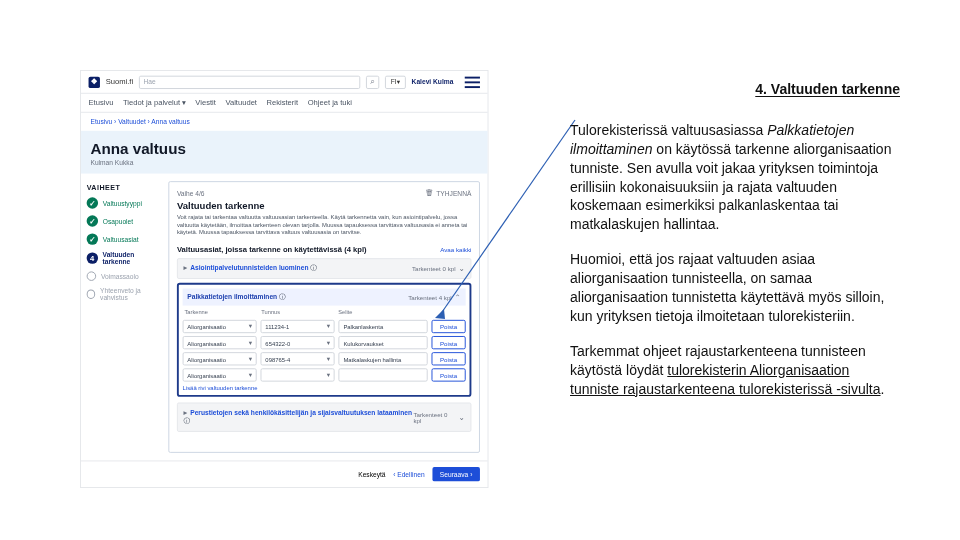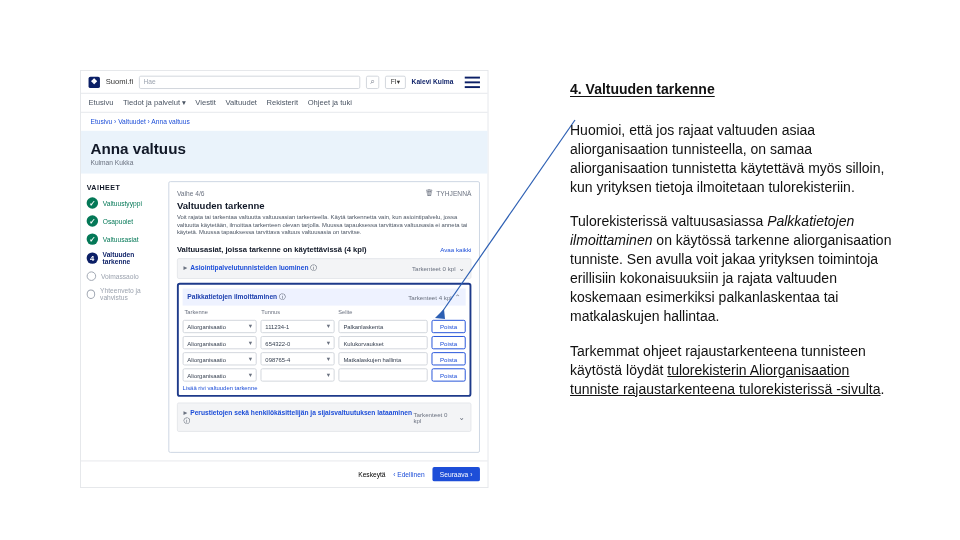--- a/index.html
+++ b/index.html
@@ -56,21 +56,21 @@
   .cell { border: 1px solid #d1d5db; height: 14px; display: flex; align-items: center; justify-content: space-between; padding: 0 4px; font-size: 6.2px; color: #374151; border-radius: 2px; background: #fff; }
   .cell .cv { font-size: 7px; color: #6b7280; }
   .btn-out { border: 1px solid #1d4ed8; color: #1d4ed8; font-size: 6.5px; height: 14px; display: flex; align-items: center; justify-content: center; border-radius: 2px; background: #fff; }
   .cat-row.last { background: #f3f4f6; }
   .hint { font-size: 6.2px; color: #1d4ed8; margin-top: 3px; }
   .footer { display: flex; justify-content: flex-end; align-items: center; gap: 8px; border-top: 1px solid #e5e7eb; padding: 6px 8px; font-size: 7px; }
   .footer .back { color: #1d4ed8; }
   .footer .btnp { background: #1d4ed8; color: #fff; padding: 4px 8px; border-radius: 2px; }
 
   .right-col { position: absolute; left: 570px; top: 80px; width: 330px; font-size: 14px; color: #111; line-height: 1.35; }
-  .right-col .title { font-weight: bold; text-decoration: underline; text-underline-offset: 2px; margin-bottom: 22px; }
+  .right-col .title { font-weight: bold; text-decoration: underline; text-underline-offset: 2px; margin-bottom: 22px; text-align: right; }
   .right-col p { margin-bottom: 16px; }
   .right-col .italic { font-style: italic; }
   .right-col .ul { text-decoration: underline; text-align: right; }
 
   .arrow { position: absolute; pointer-events: none; }
 </style>
 </head>
 <body>
 
 <div class="slide">
@@ -249,22 +249,22 @@
     </div>
   </div>
 
   <svg class="arrow" style="left:430px; top:115px; width:150px; height:210px;">
     <line x1="145" y1="5" x2="10" y2="200" stroke="#2c5fb3" stroke-width="1.2"></line>
     <polygon points="5,203 14,194 15,204" fill="#2c5fb3"></polygon>
   </svg>
 
   <div class="right-col">
     <div class="title">4. Valtuuden tarkenne</div>
-    <p>Huomioi, että jos rajaat valtuuden asiaa aliorganisaation tunnisteella, on samaa aliorganisaation tunnistetta käytettävä myös silloin, kun yrityksen tietoja ilmoitetaan tulorekisteriin.</p>
     <p>
       <span>Tulorekisterissä valtuusasiassa </span><span class="italic">Palkkatietojen ilmoittaminen</span><span> on käytössä tarkenne aliorganisaation tunniste. Sen avulla voit jakaa yrityksen toimintoja erillisiin kokonaisuuksiin ja rajata valtuuden koskemaan esimerkiksi palkanlaskentaa tai matkalaskujen hallintaa.</span>
     </p>
+    <p>Huomioi, että jos rajaat valtuuden asiaa aliorganisaation tunnisteella, on samaa aliorganisaation tunnistetta käytettävä myös silloin, kun yrityksen tietoja ilmoitetaan tulorekisteriin.</p>
     <p>
       <span>Tarkemmat ohjeet rajaustarkenteena tunnisteen käytöstä löydät </span><span class="ul">tulorekisterin Aliorganisaation tunniste rajaustarkenteena tulorekisterissä -sivulta</span><span>.</span>
     </p>
   </div>
 
 </div>
 
 </body></html>

